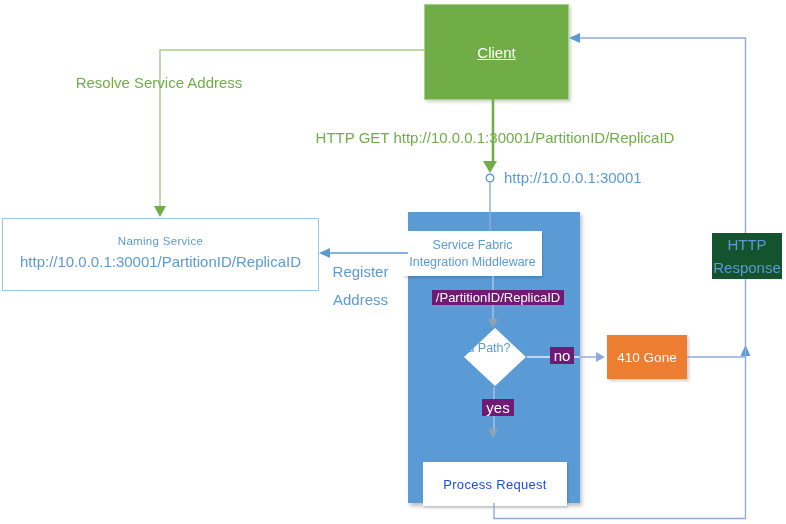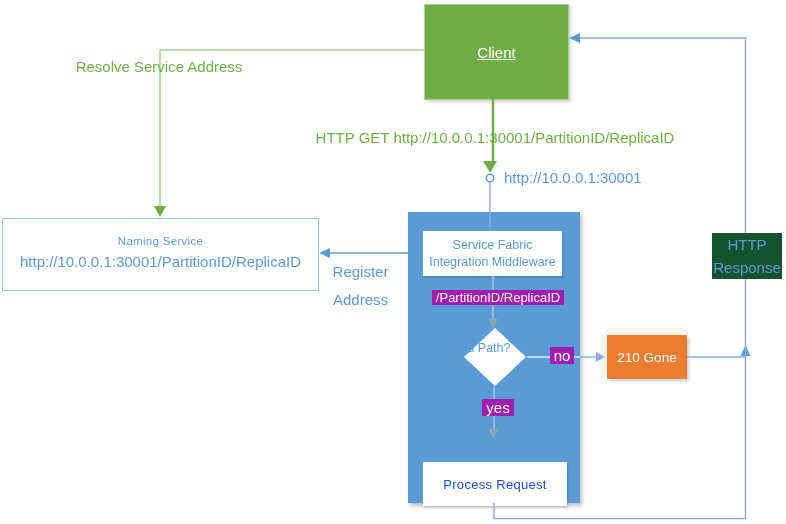--- a/index.html
+++ b/index.html
@@ -19,49 +19,49 @@
     left:2px;top:218px;width:315px;height:71px;background:#fff;
     border:1px solid #9DC3E6;color:#5B9BD5;text-align:center;
   }
   .naming-title{font-size:11.5px;margin-top:16px;letter-spacing:.3px;}
   .naming-url{font-size:15px;margin-top:6px;}
   .mw-box{
     left:408px;top:212px;width:172px;height:291px;background:#5B9BD5;
     box-shadow:2px 3px 4px rgba(0,0,0,0.25);
   }
   .mw-title{
-    left:423px;top:231px;width:139px;height:45px;background:#fff;
+    left:403px;top:231px;width:139px;height:45px;background:#fff;
     box-shadow:1px 2px 2px rgba(0,0,0,0.15);
     display:flex;align-items:center;justify-content:center;text-align:center;
     color:#5B9BD5;font-size:12.5px;line-height:17px;
   }
   .process-box{
     left:423px;top:462px;width:144px;height:44px;background:#fff;
     box-shadow:1px 2px 2px rgba(0,0,0,0.15);
     display:flex;align-items:center;justify-content:center;
     color:#1d4ed8;font-size:13px;letter-spacing:.3px;
   }
   .gone-box{
     left:607px;top:335px;width:80px;height:44px;background:#ED7D31;
     box-shadow:2px 2px 3px rgba(0,0,0,0.2);
     display:flex;align-items:center;justify-content:center;
     color:#fff;font-size:13.5px;
   }
   
   .lbl{font-size:15px;}
   .green-lbl{color:#70AD47;}
   .blue-lbl{color:#5B9BD5;}
-  .resolve-lbl{left:59px;top:58px;width:200px;text-align:center;}
+  .resolve-lbl{left:59px;top:74px;width:200px;text-align:center;}
   .httpget-lbl{left:315px;top:129px;width:360px;text-align:center;}
   .endpoint-lbl{left:504px;top:169px;}
   .register-lbl{left:318px;top:258px;width:85px;text-align:center;line-height:28px;}
   .response-lbl{left:712px;top:233px;width:70px;text-align:center;line-height:23px;background:#14532d;}
   
   .onblue{display:flex;justify-content:center;}
-  .onblue span{background:#a21caf;color:#fff;padding:0 4px;margin-left:8px;}
+  .onblue span{background:#701a75;color:#fff;padding:0 4px;margin-left:8px;}
   .path-lbl{left:408px;top:290px;width:172px;font-size:13px;}
   .yes-lbl{left:468px;top:399px;width:52px;font-size:15px;}
   .no-lbl{left:538px;top:347px;width:40px;font-size:15px;}
   .validpath-lbl{
     left:446px;top:340px;width:66px;text-align:center;
     color:#5B9BD5;font-size:12.5px;line-height:16px;
   }
   svg.overlay{position:absolute;left:0;top:0;pointer-events:none;}
 </style>
 </head>
@@ -82,21 +82,21 @@
 
   <div class="abs mw-title">
     <span>Service Fabric Integration Middleware</span>
   </div>
 
   <div class="abs process-box">
     <span>Process Request</span>
   </div>
 
   <div class="abs gone-box">
-    <span>210 Gone</span>
+    <span>410 Gone</span>
   </div>
 
   <svg class="overlay" width="786" height="524" viewBox="0 0 786 524">
 
     <path d="M424,50 H160 V206" fill="none" stroke="#A9D18E" stroke-width="1.5"></path>
     <polygon points="160,217 154,206 166,206" fill="#70AD47"></polygon>
 
     <path d="M493,98 V163" fill="none" stroke="#70AD47" stroke-width="2.5"></path>
     <polygon points="490,173 483,161 497,161" fill="#70AD47"></polygon>
 

